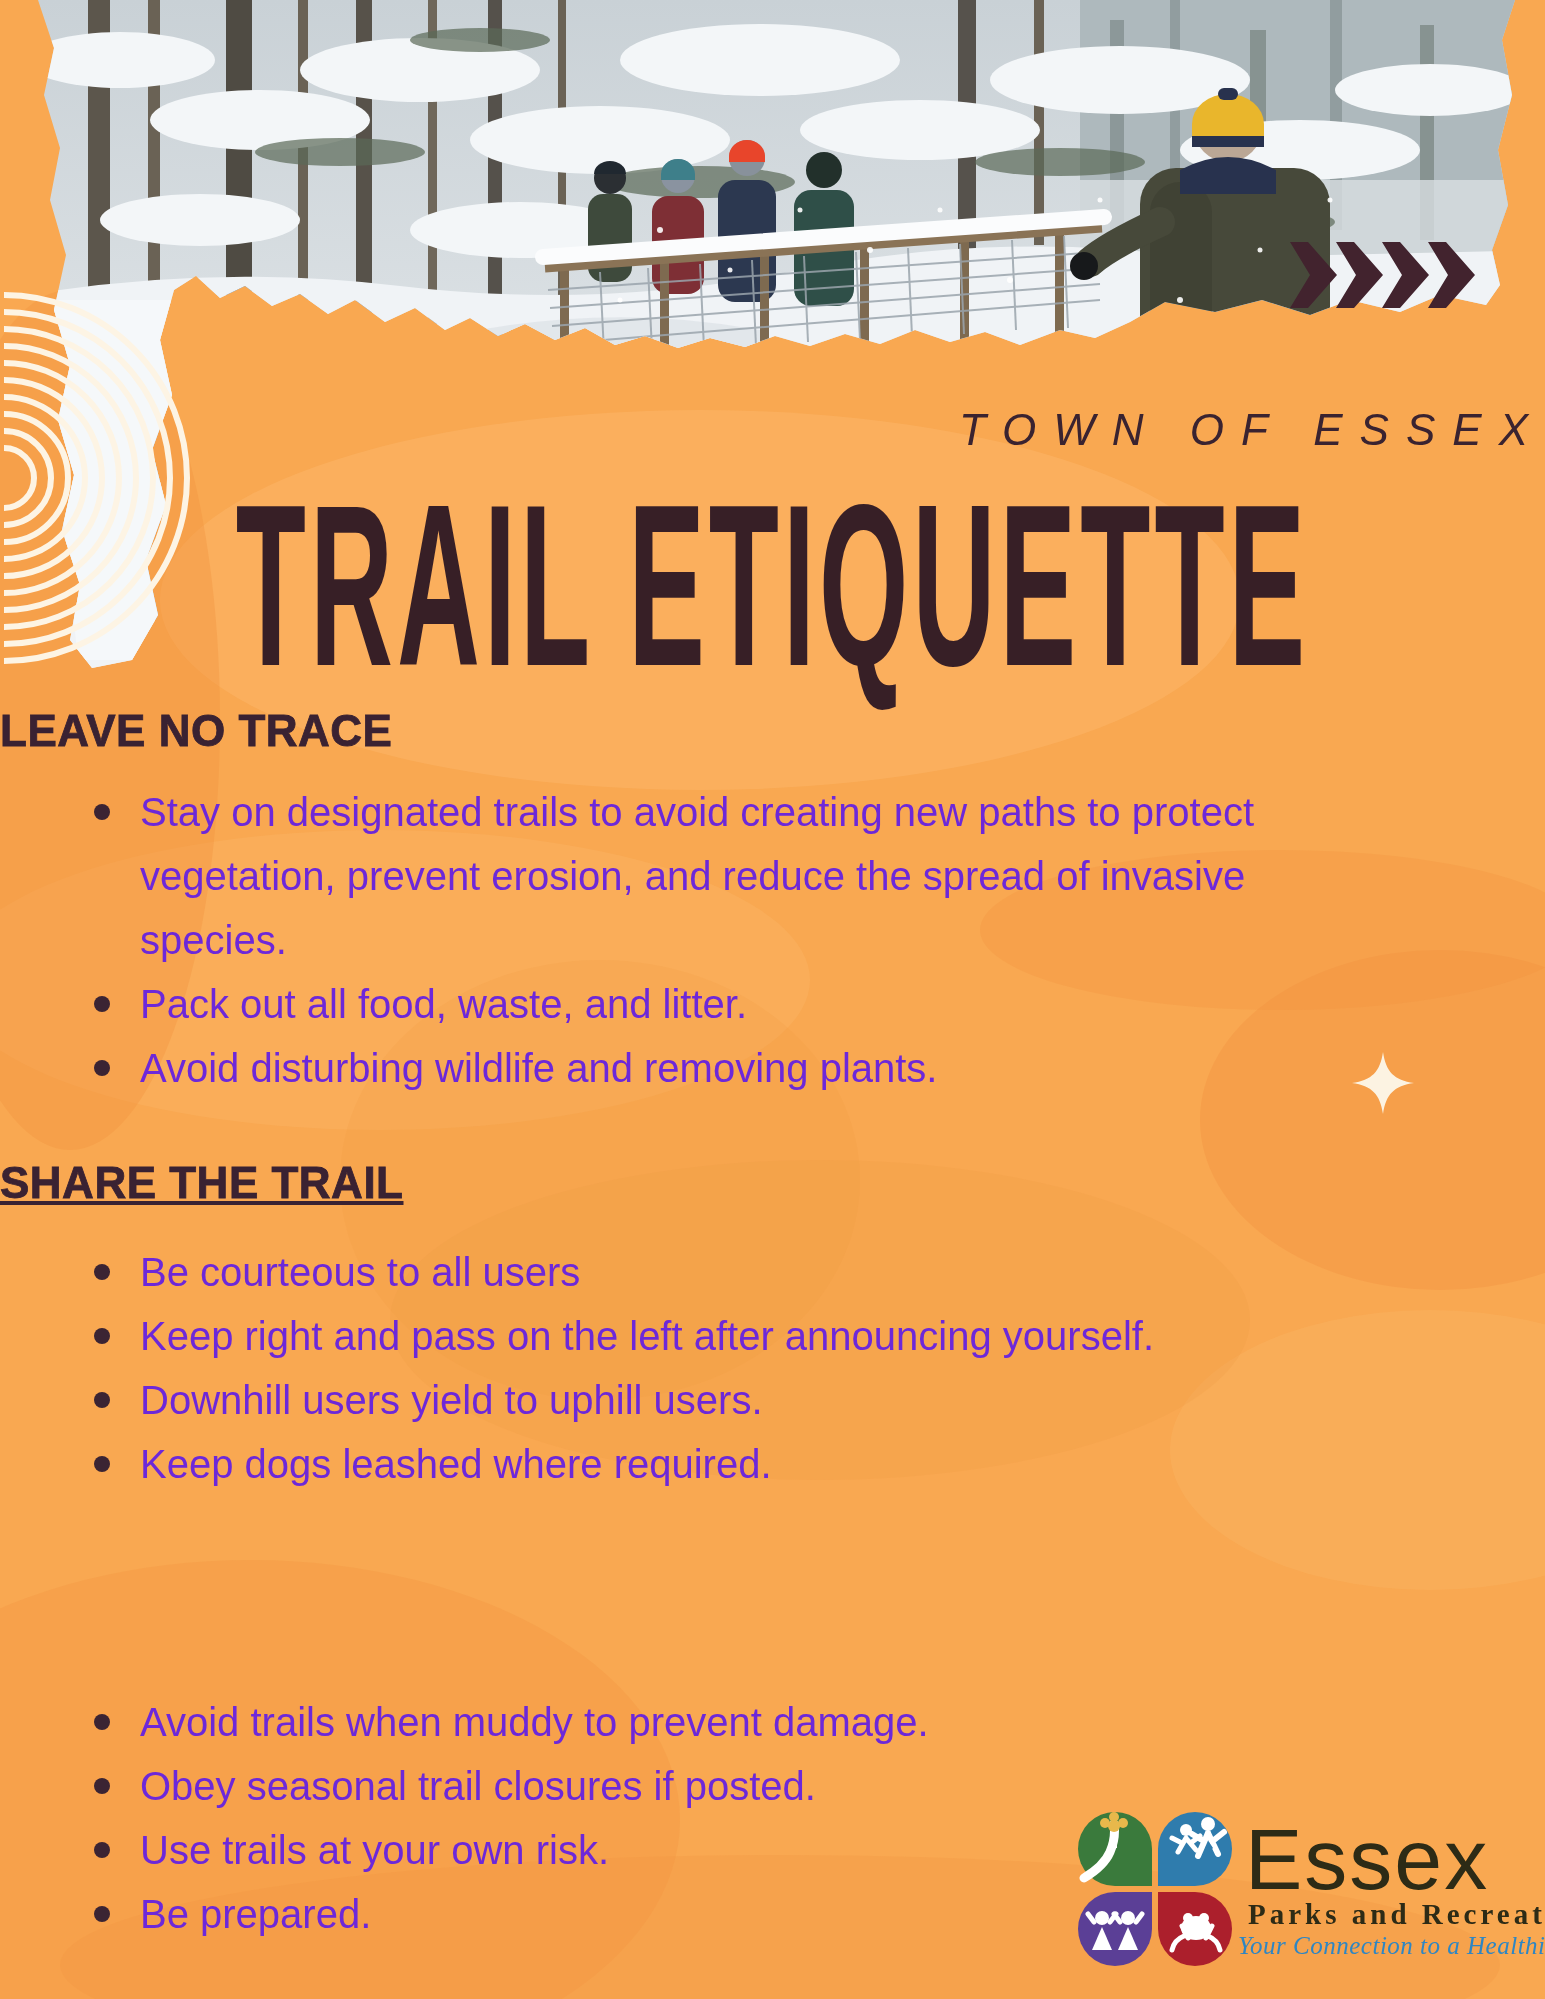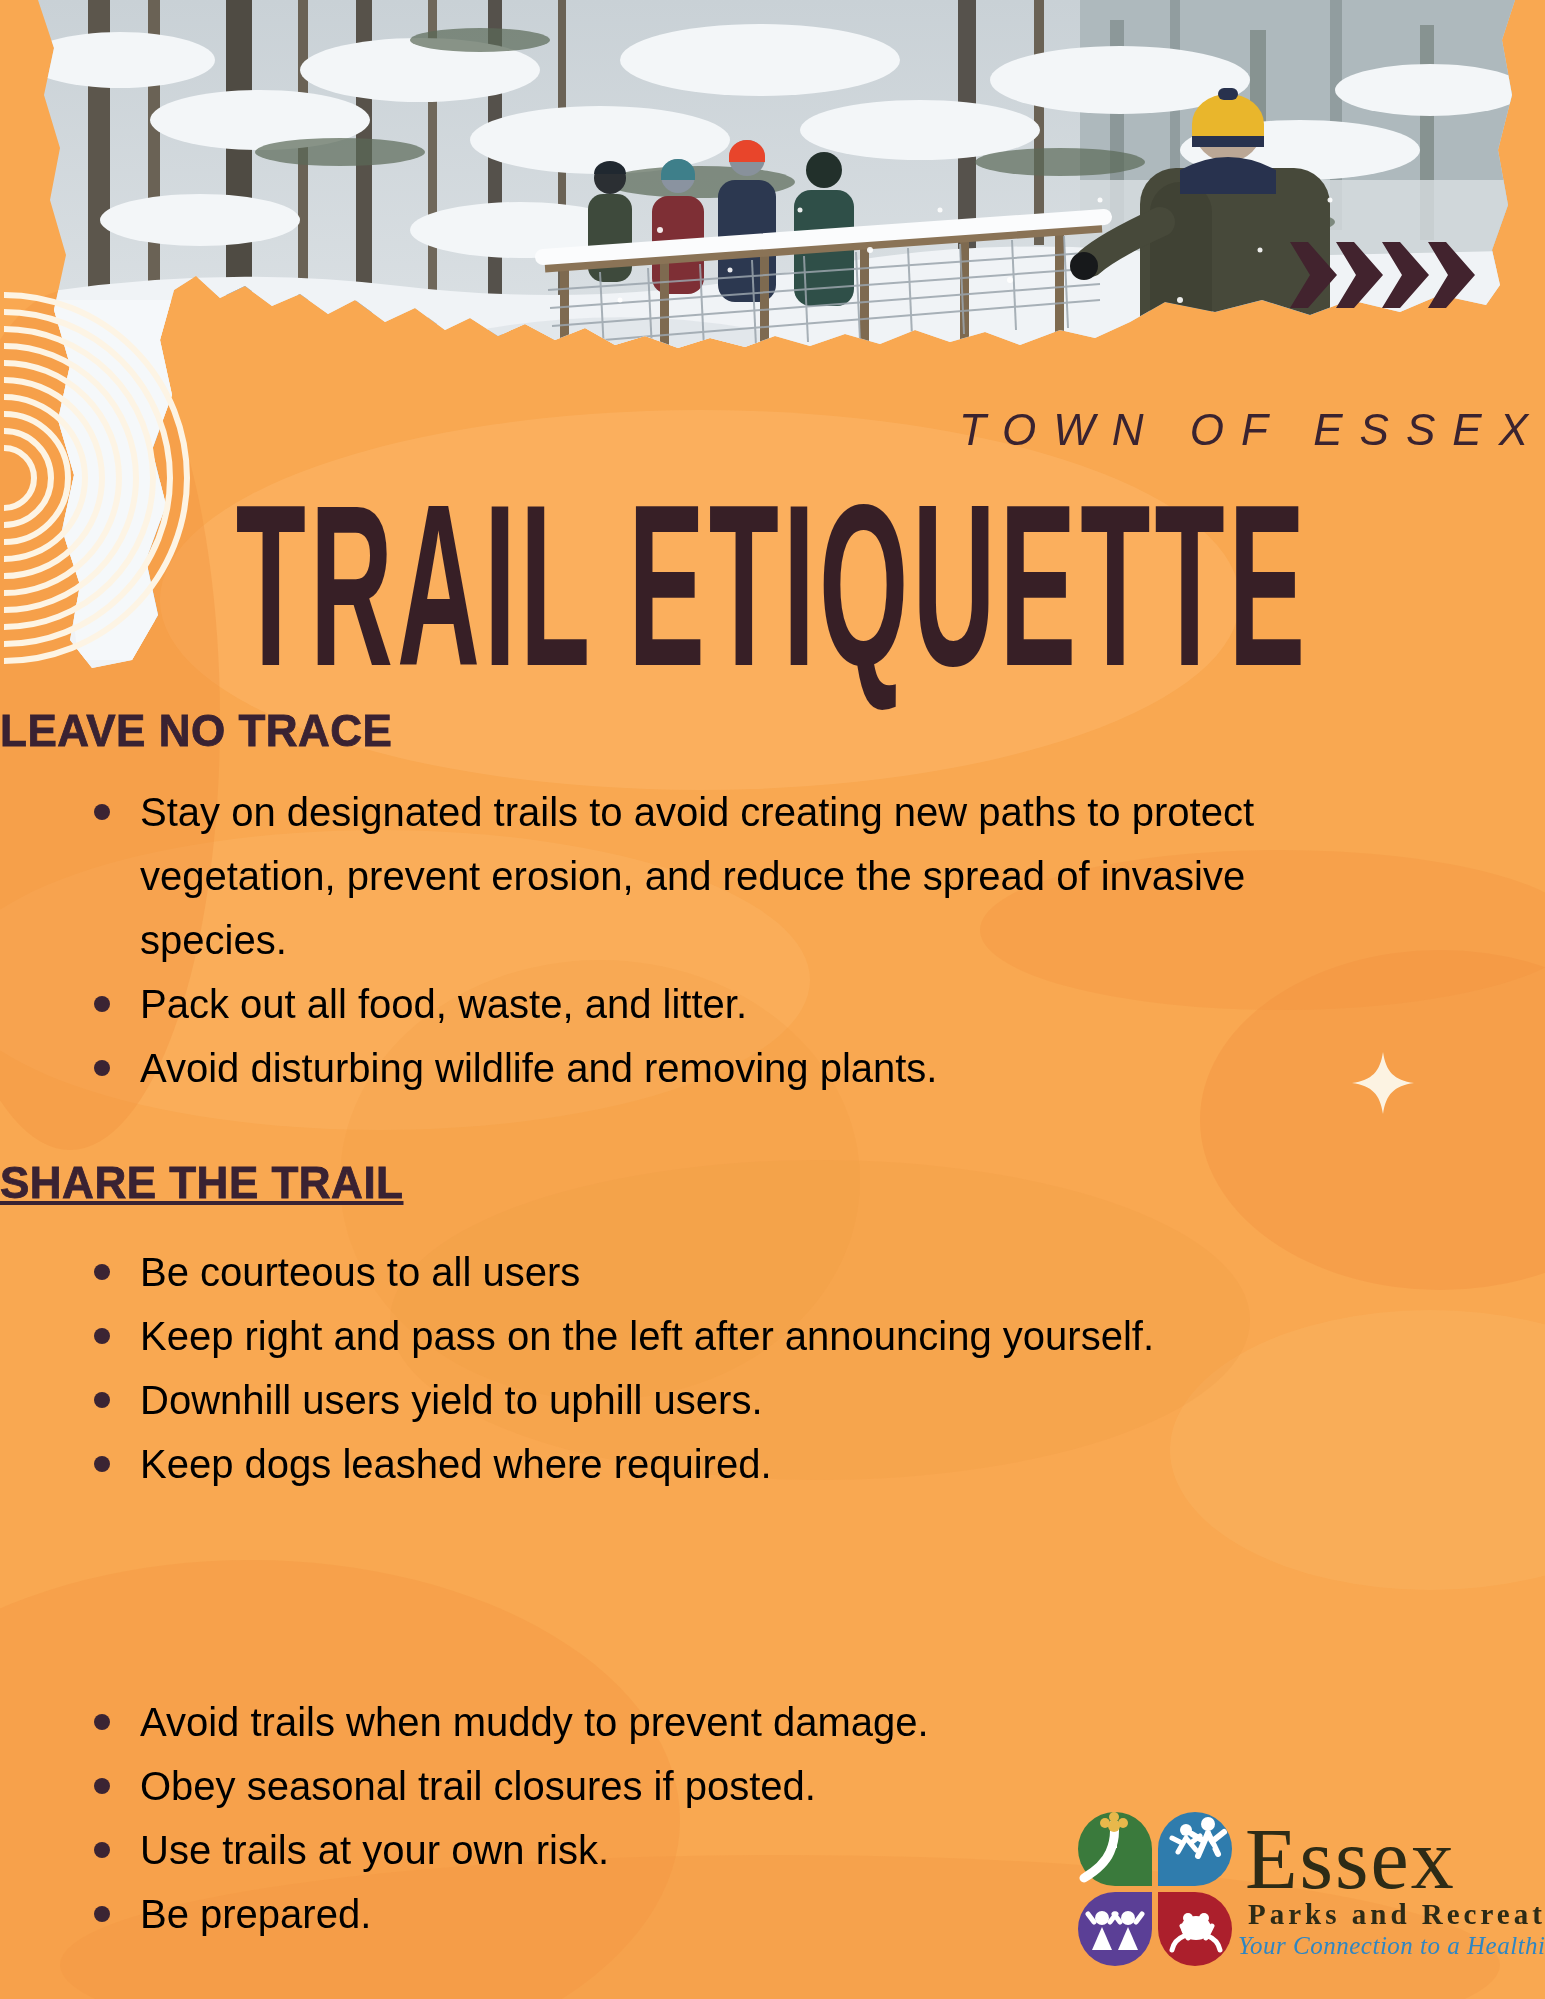--- a/index.html
+++ b/index.html
@@ -25,41 +25,41 @@
     color:#371F26;transform:scale(0.82,1.65);transform-origin:50% 0;
     white-space:nowrap;
   }
   .section-heading{
     left:0;width:100%;z-index:5;
     font-size:44px;font-weight:700;color:#3A2232;letter-spacing:.5px;
     -webkit-text-stroke:.8px #3A2232;
   }
   .bullets{
     left:88px;width:1287px;z-index:5;margin:0;padding:0;list-style:none;
-    color:#000000;font-size:40px;line-height:64px;
+    color:#6d28d9;font-size:40px;line-height:64px;
   }
   .bullets li{position:relative;padding-left:52px;max-width:1235px;}
   .bullets li::before{
     content:"";position:absolute;left:6px;top:24px;width:16px;height:16px;
     border-radius:50%;background:#3B2433;
   }
   #h1{top:706px;} #l1{top:780px;}
   #h2{top:1158px;text-decoration:underline;} #l2{top:1240px;}
   #h3{top:1610px;} #l3{top:1690px;}
   
   .logo{left:1070px;top:1806px;width:470px;height:180px;z-index:6;}
   .petals{position:absolute;left:8px;top:6px;width:154px;height:154px;}
   .petal{position:absolute;width:74px;height:74px;}
   .petal svg{position:absolute;left:0;top:0;width:74px;height:74px;}
   .petal.green {left:0;top:0;background:#3A7A3C;border-radius:50% 50% 0 50%;}
   .petal.blue  {left:80px;top:0;background:#2F7CAD;border-radius:50% 50% 50% 0;}
   .petal.purple{left:0;top:80px;background:#5B3F96;border-radius:50% 0 50% 50%;}
   .petal.red   {left:80px;top:80px;background:#AC1F2C;border-radius:0 50% 50% 50%;}
   .logo-name{
-    position:absolute;left:175px;top:10px;font-family:Liberation Serif, serif;
+    position:absolute;left:175px;top:10px;font-family:Liberation Sans, sans-serif;
     font-size:86px;color:#2D2B16;letter-spacing:2px;font-weight:500;line-height:1;
   }
   .logo-sub{
     position:absolute;left:178px;top:92px;font-family:"Liberation Serif",serif;
     font-size:29px;font-weight:700;letter-spacing:4px;color:#2D2B16;white-space:nowrap;
   }
   .logo-tag{
     position:absolute;left:168px;top:126px;font-family:"Liberation Serif",serif;
     font-size:25px;font-style:italic;color:#2E86C3;white-space:nowrap;letter-spacing:.5px;
   }

